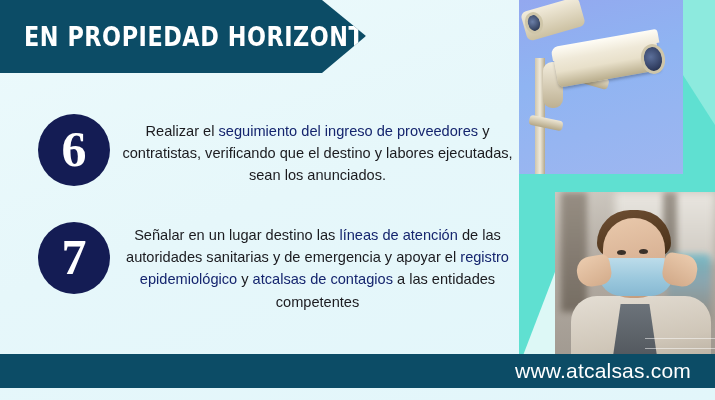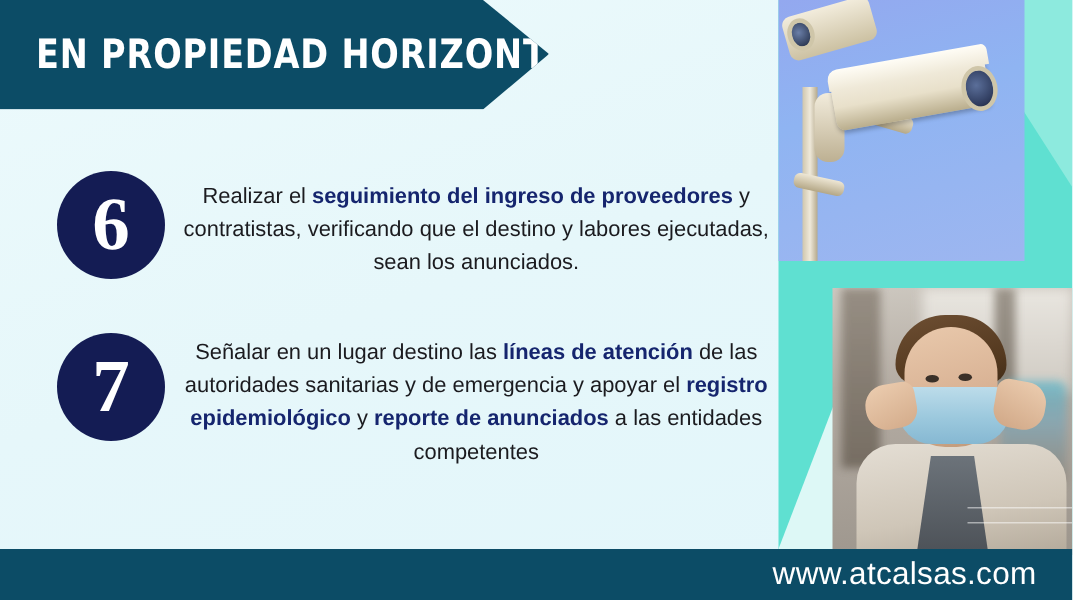--- a/index.html
+++ b/index.html
@@ -72,21 +72,21 @@
     flex:1 1 auto;
     text-align:center;
     color:#1b1b1f;
     font-size:14.6px;
     line-height:1.52;
     padding-left:12px;
     padding-top:4px;
   }
   #item-6 .item-text{padding-top:6px;}
   #item-7 .item-text{padding-top:2px;}
-  .item-text b{color:#15256e;font-weight:bold;}
+  .item-text b{color:#15256e;font-weight:normal;}
 
   
   .photo{position:absolute;overflow:hidden;}
 
   
   #photo-camera{left:519px;top:0;width:164px;height:174px;
     background:linear-gradient(165deg,#93a8ef 0%,#8fb4f2 40%,#9db6f0 100%);}
   .cam-body{
     position:absolute;left:36px;top:44px;width:104px;height:35px;
     background:linear-gradient(180deg,#f4efe2 0%,#e8e0ca 55%,#b9ad8c 100%);
@@ -187,21 +187,21 @@
     transform:rotate(-10deg);
   }
   .mask-hand-r{
     position:absolute;left:108px;top:62px;width:34px;height:32px;
     background:linear-gradient(200deg,#eccdb0,#d0a786);border-radius:8px 14px 14px 12px;
     transform:rotate(10deg);
   }
 
   
   .footer{
-    position:absolute;left:0;bottom:0;width:715px;height:34px;
+    position:absolute;left:0;bottom:12px;width:715px;height:34px;
     background:#0c4c66;display:flex;align-items:center;justify-content:flex-end;
   }
   .footer-url{
     color:#ffffff;font-size:21px;letter-spacing:.2px;margin-right:24px;
   }
 </style>
 </head>
 <body>
 
 <div id="slide">
@@ -247,20 +247,20 @@
     <div class="banner-title">EN PROPIEDAD HORIZONTAL</div>
   </div>
 
   <div class="item" id="item-6">
     <div class="badge">6</div>
     <div class="item-text"><span>Realizar el </span><b>seguimiento del ingreso de proveedores</b><span> y contratistas, verificando que el destino y labores ejecutadas, sean los anunciados.</span></div>
   </div>
 
   <div class="item" id="item-7">
     <div class="badge">7</div>
-    <div class="item-text"><span>Señalar en un lugar destino las </span><b>líneas de atención</b><span> de las autoridades sanitarias y de emergencia y apoyar el </span><b>registro epidemiológico</b><span> y </span><b>reporte de anunciados</b><span> a las entidades competentes</span></div>
+    <div class="item-text"><span>Señalar en un lugar destino las </span><b>líneas de atención</b><span> de las autoridades sanitarias y de emergencia y apoyar el </span><b>registro epidemiológico</b><span> y </span><b>atcalsas de contagios</b><span> a las entidades competentes</span></div>
   </div>
 
   <div class="footer">
     <div class="footer-url">www.atcalsas.com</div>
   </div>
 
 </div>
 
 </body></html>

